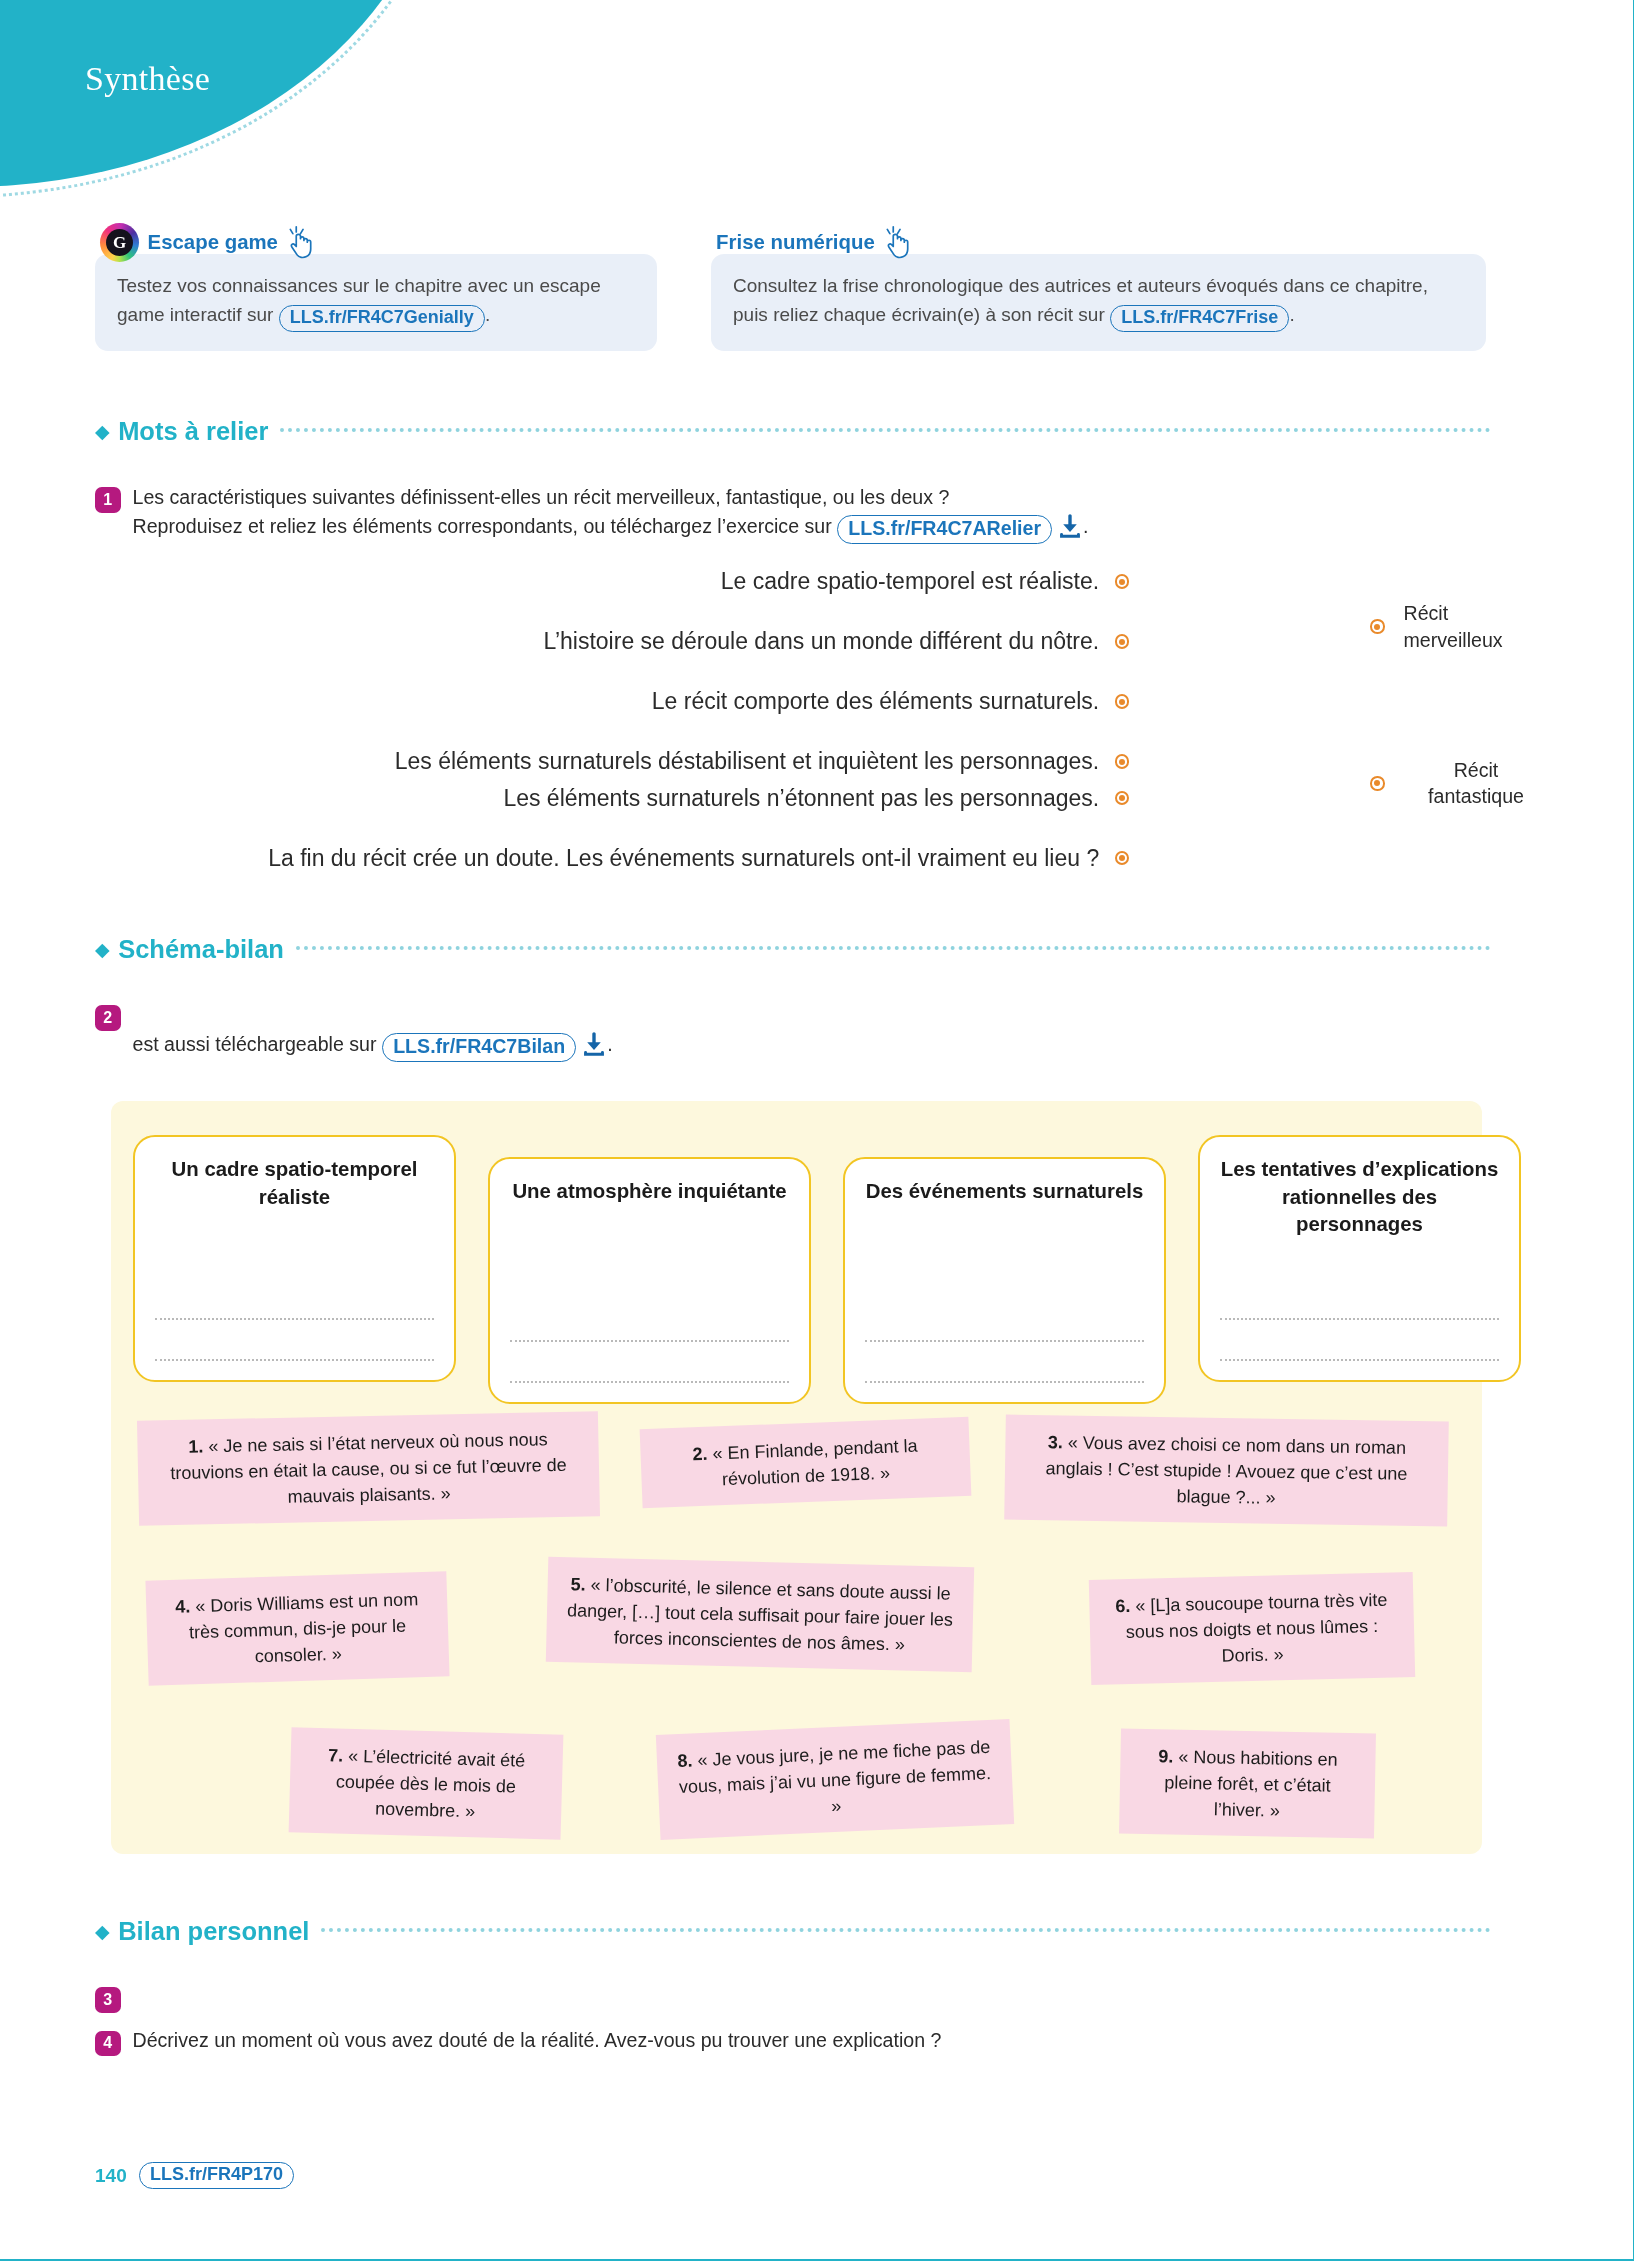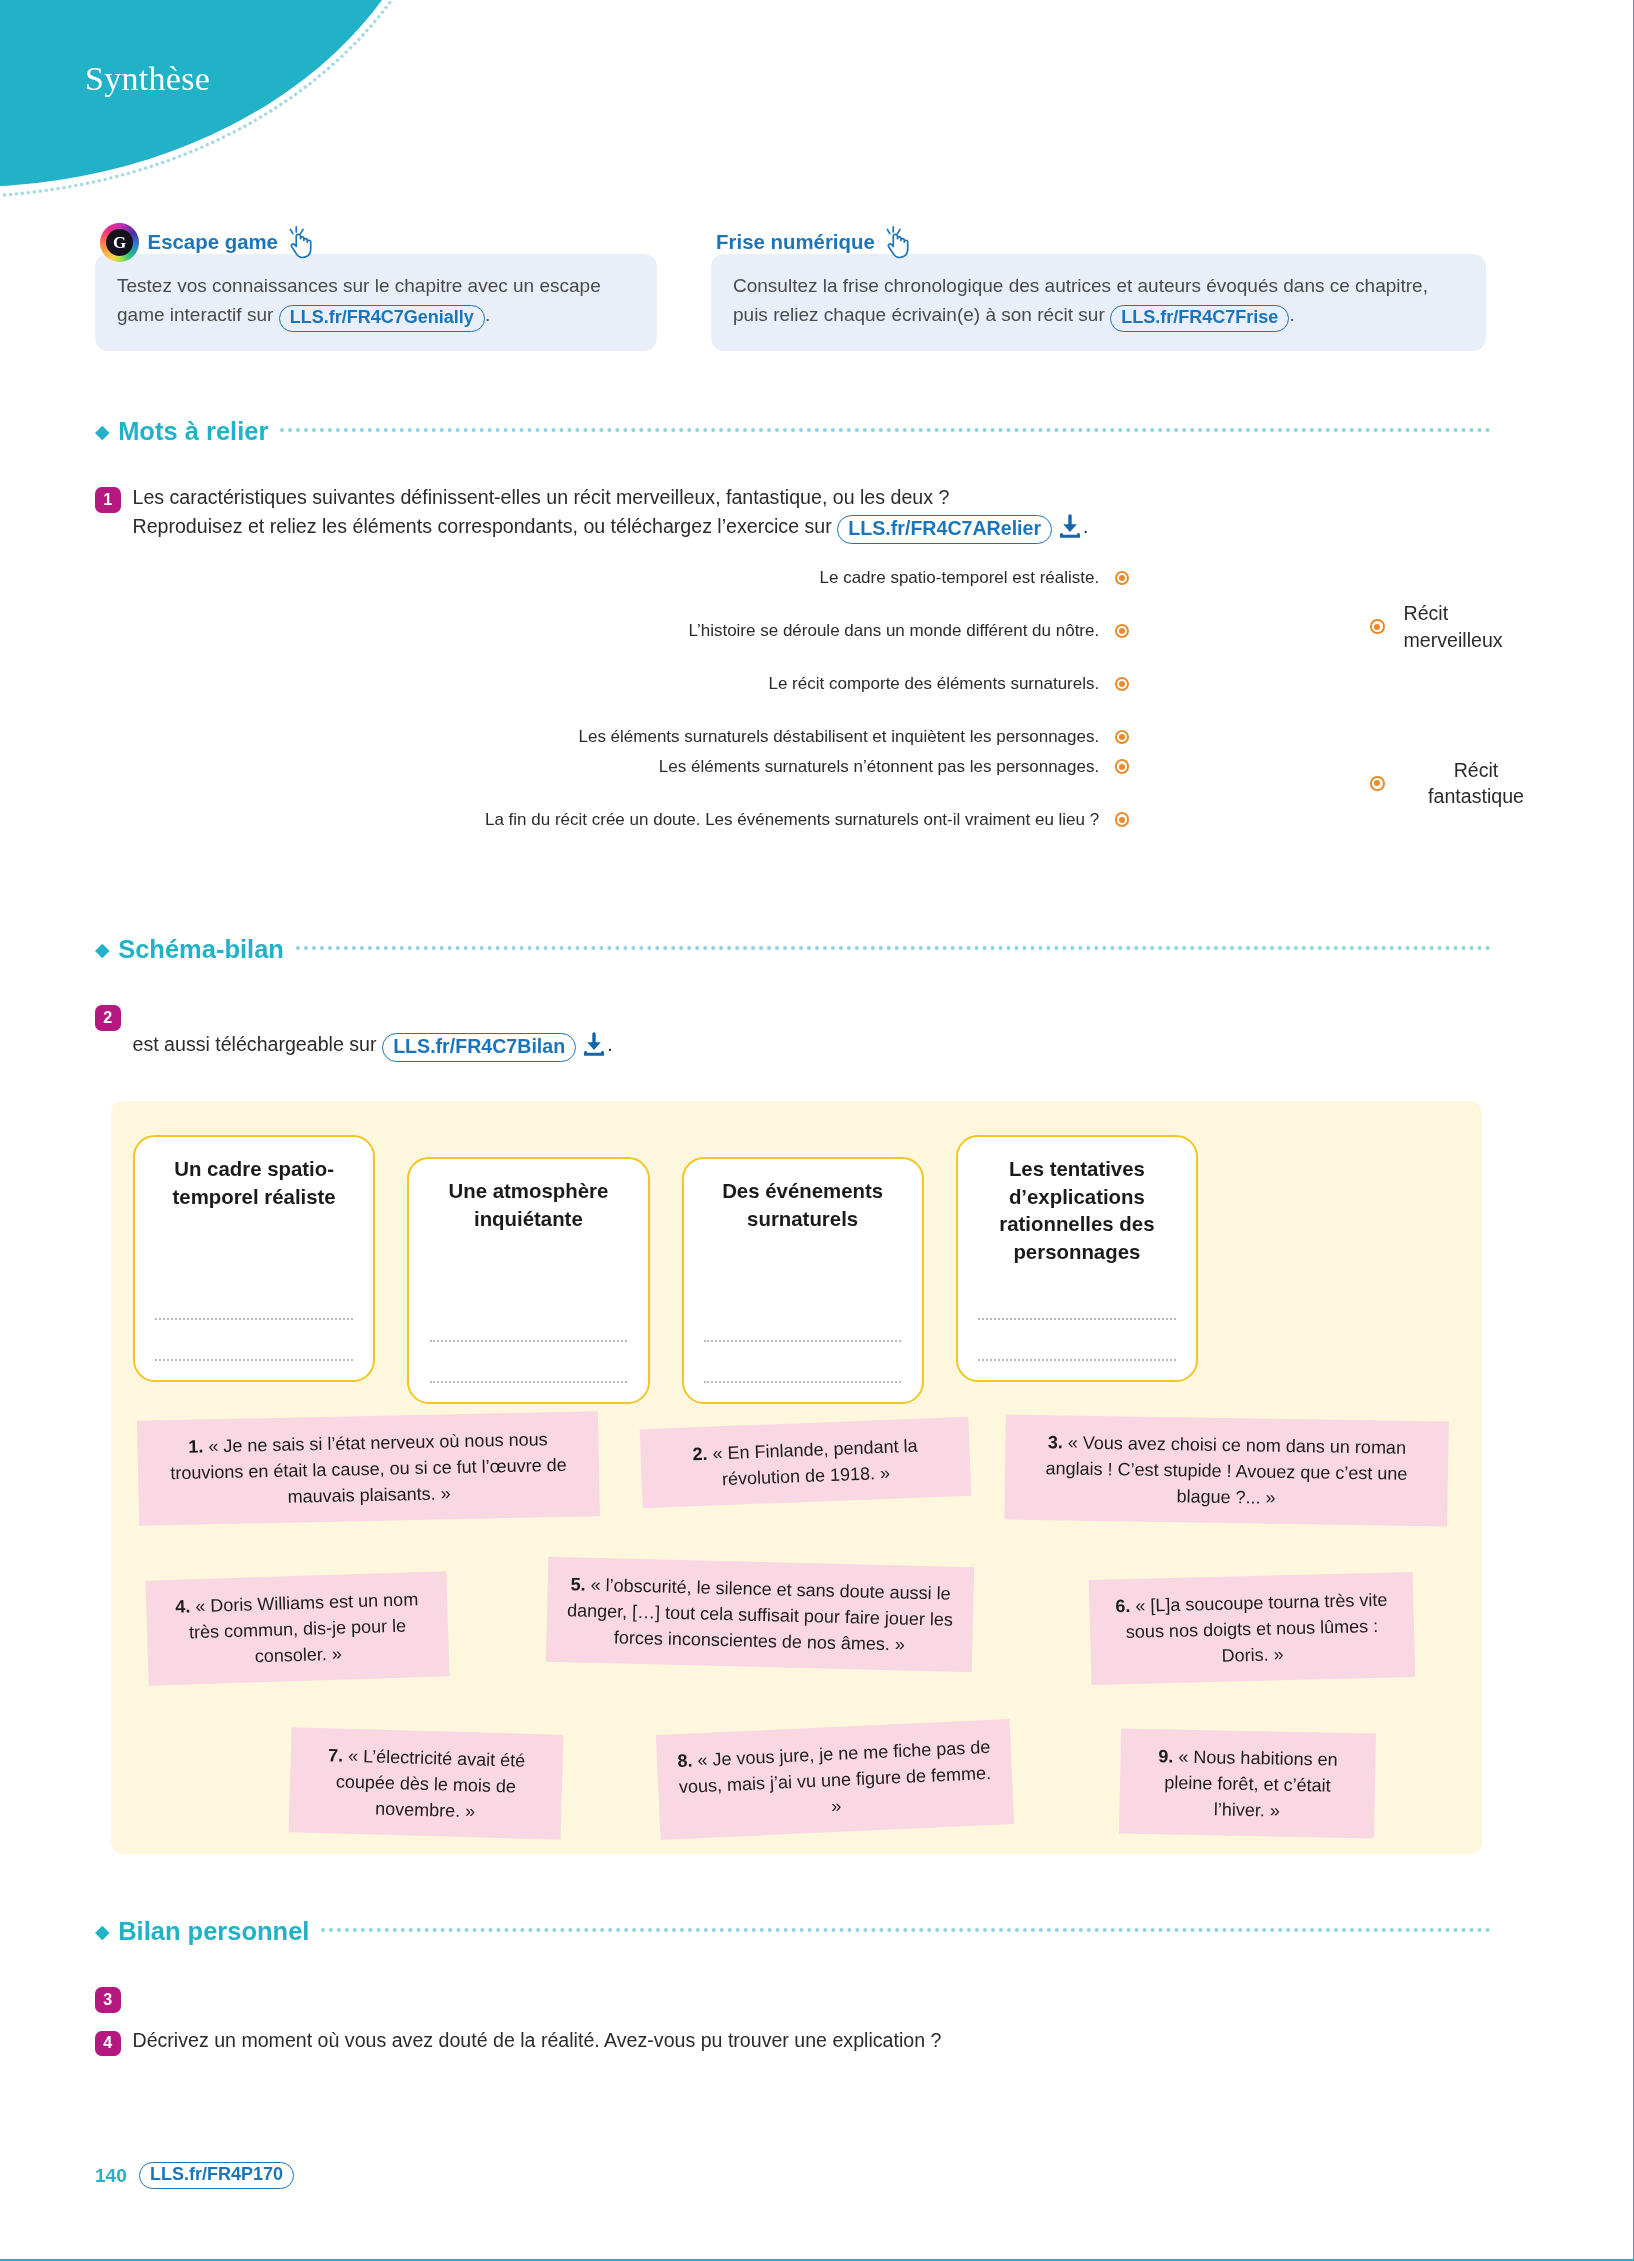--- a/index.html
+++ b/index.html
@@ -99,41 +99,41 @@
     background:#b5197f; color:#fff; font-weight:bold; font-size:16px;
     display:flex; align-items:center; justify-content:center; margin-top:4.3px;
   }
   .dl-icon{ width:22px; height:24px; vertical-align:-4.3px; margin:0 1.7px; }
 
   
   .match{ position:relative; margin-top:24px; height:306px; }
   .match-left{ position:absolute; left:0; top:0; width:1034px; }
   .match-item{
     display:flex; align-items:center; justify-content:flex-end; gap:15.3px;
-    font-size:17px; color:#2b2b2b;
+    font-size:23px; color:#2b2b2b;
   }
   .odot{
     width:14.5px; height:14.5px; border-radius:50%;
     border:2.1px solid #e98a2b; background:#ffffff;
     position:relative; flex:0 0 auto;
   }
   .odot::after{
     content:""; position:absolute; left:50%; top:50%;
     width:6px; height:6px; border-radius:50%; background:#e98a2b;
     transform:translate(-50%,-50%);
   }
   .match-right{ position:absolute; left:1275px; top:0; width:221px; }
   .match-target{ display:flex; align-items:center; gap:19px; font-size:19.6px; color:#2b2b2b; line-height:1.35; }
 
   
   .schema{
     position:absolute; left:111px; top:1101px; width:1371px; height:753px;
     background:#fdf8dd; border-radius:12px;
   }
-  .cat-row{ position:absolute; left:22px; top:34px; width:1065px; display:flex; gap:32px; }
+  .cat-row{ position:absolute; left:22px; top:34px; width:1388px; display:flex; gap:32px; }
   .cat-box{
     flex:1; height:247px; background:#ffffff;
     border:2.6px solid #f2c523; border-radius:22px;
     padding:19px 20.4px; display:flex; flex-direction:column;
   }
   .cat-title{
     text-align:center; font-weight:bold; font-size:20.4px; color:#1b1b1b;
     line-height:1.35;
   }
   .cat-lines{ margin-top:auto; }

